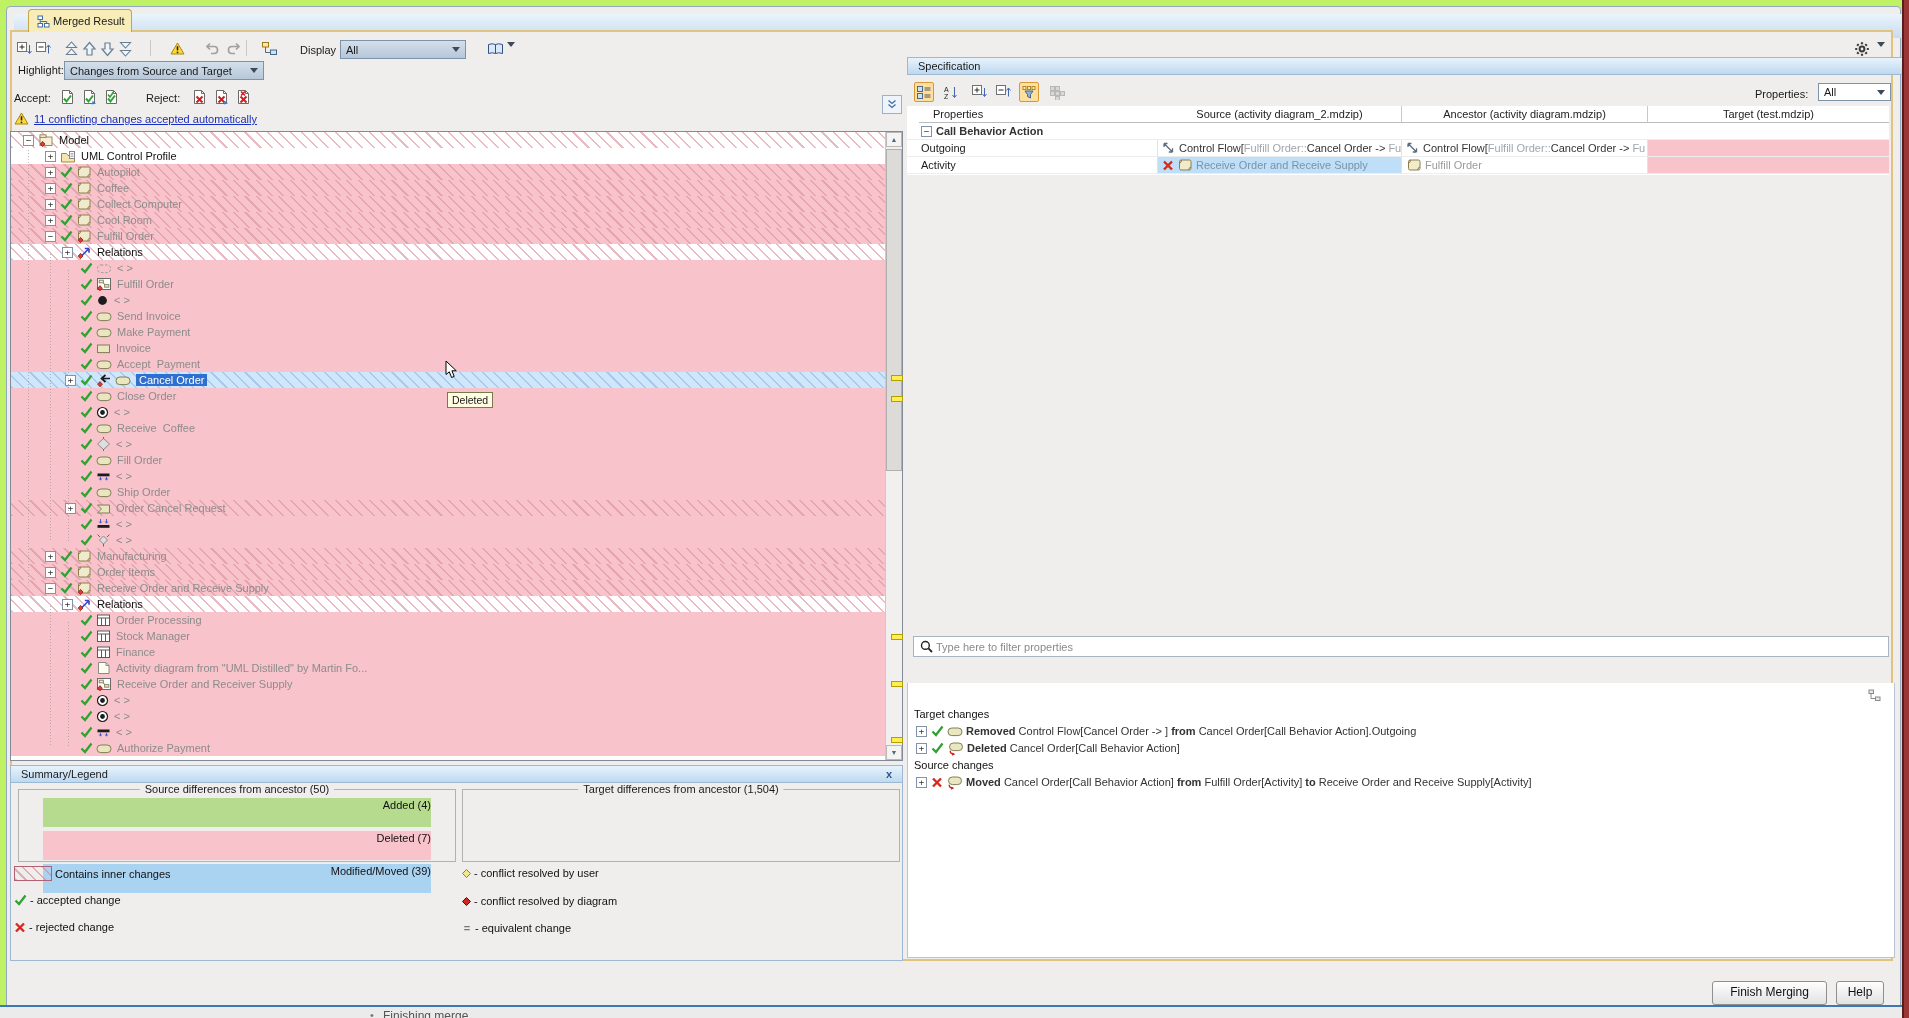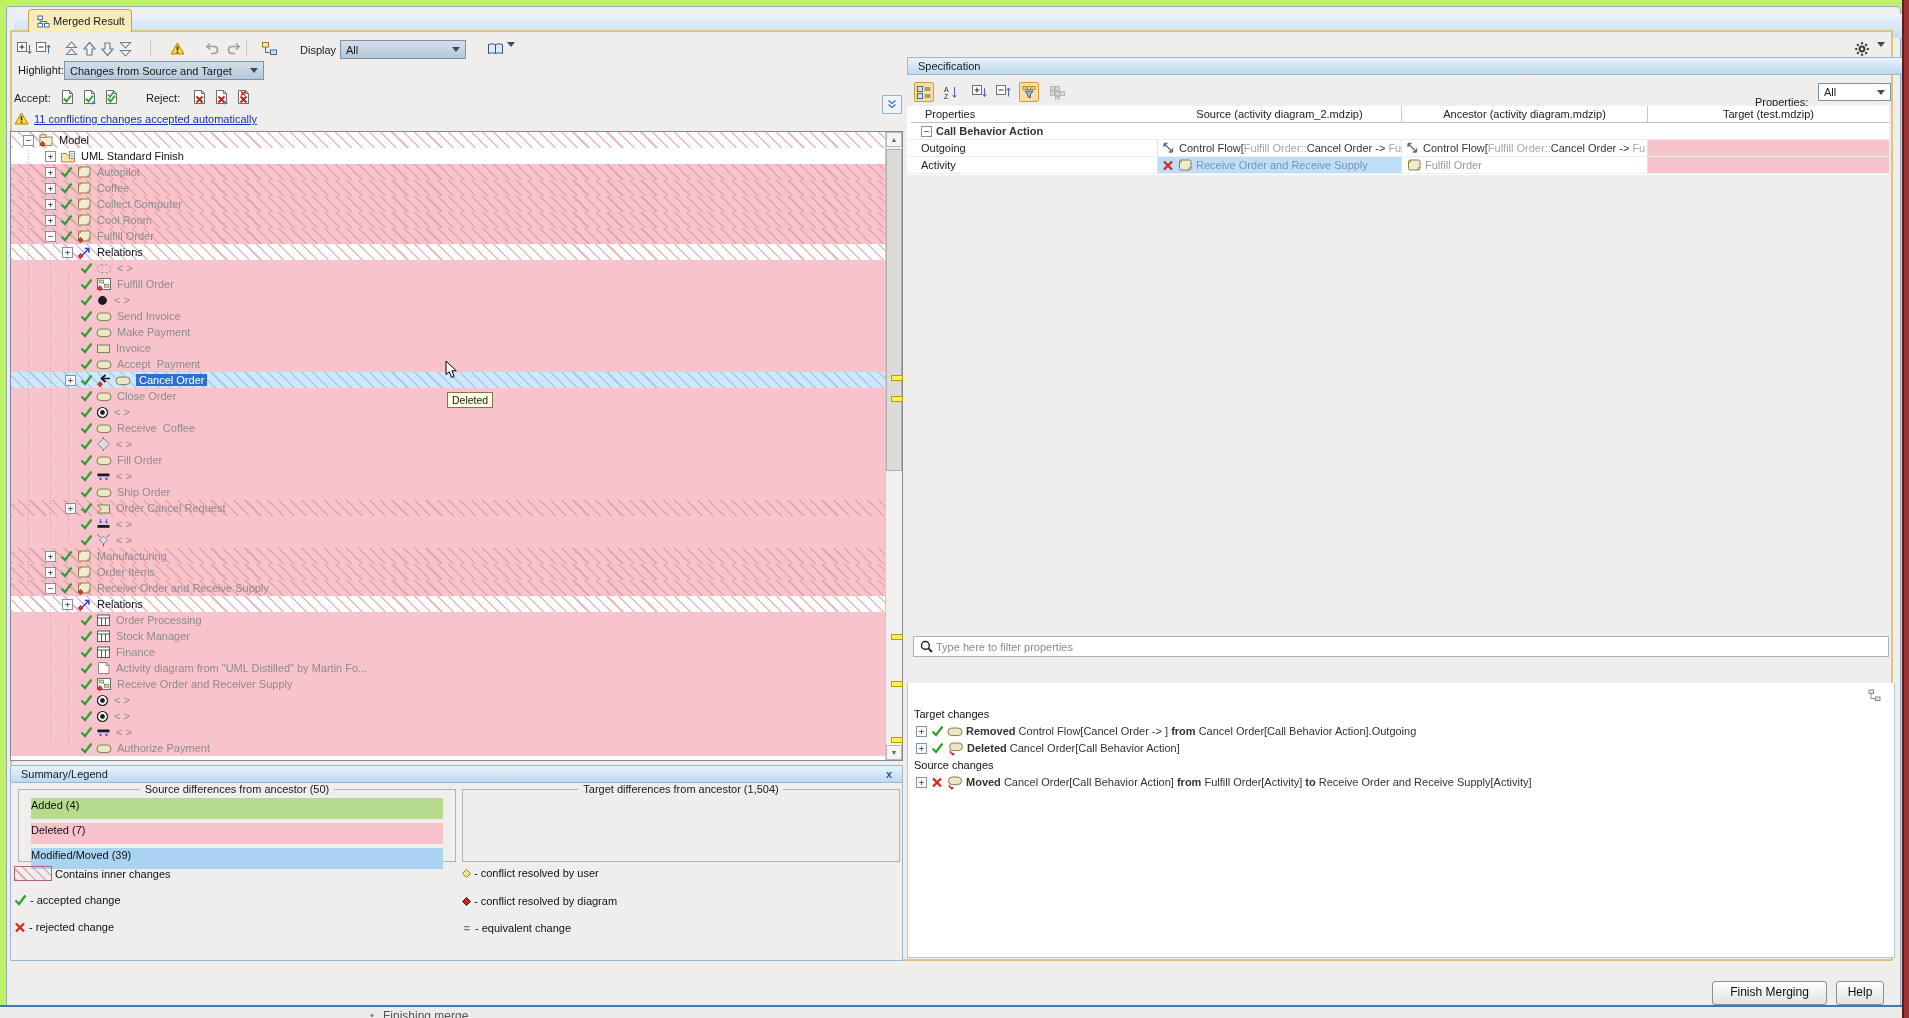--- a/index.html
+++ b/index.html
@@ -48,21 +48,21 @@
   .sbthumb{position:absolute;left:0;width:16px;background:#dcdbd8;border:1px solid #b0b0ae;box-sizing:border-box}
   .marker{position:absolute;width:12px;height:6px;background:#ffee52;border:1px solid #b0a000;box-sizing:border-box;z-index:9}
   
   .phdr{position:absolute;height:18px;background:linear-gradient(#e7f3fc,#bed9f0);
     border:1px solid #9cb8d2;box-sizing:border-box;display:flex;align-items:center;padding:0 10px}
   .winbtn{display:inline-flex;margin-left:8px}
   
   .fs{position:absolute;border:1px solid #b2b2b2}
   .fs-title{position:absolute;top:-7px;left:50%;transform:translateX(-50%);background:#efeeec;
     padding:0 5px;white-space:nowrap}
-  .bar{height:21px;margin:0 12px 4px;text-align:left;line-height:15px;color:#111}
+  .bar{height:29px;margin:0 24px 4px;text-align:right;line-height:15px;color:#111}
   .lgitem{position:absolute;display:flex;align-items:center;color:#111}
   
   .thc{position:absolute;top:0;height:17px;background:#fff;border-right:1px solid #c9c9c9;
     border-bottom:1px solid #bcbcbc;box-sizing:border-box;display:flex;align-items:center;justify-content:center;color:#222}
   .tc{position:absolute;height:17px;background:#fff;border-right:1px solid #e3e3e3;border-bottom:1px solid #ededed;
     box-sizing:border-box;display:flex;align-items:center;overflow:hidden;white-space:pre}
   .tbtn{position:absolute;width:20px;height:20px;display:flex;align-items:center;justify-content:center}
   .tbtn.hl{background:#ffdf9e;border:1px solid #d89838;border-radius:2px;box-sizing:border-box}
   
   .cdrow{position:absolute;left:6px;height:16px;display:flex;align-items:center;white-space:pre;color:#111}
@@ -267,21 +267,21 @@
         <div class="trow w" style="top:16px">
           <span style="width:34px;flex:none"></span>
           <span class="exp">+</span>
           <span class="ic">
             <svg width="16" height="13" viewBox="0 0 16 13">
               <path d="M1.5 3.5 H6.5 L8 5.5 H14.5 V12 H1.5z" fill="#f5e5b2" stroke="#a8863c"></path>
               <rect x="9.5" y="1.5" width="5" height="7" fill="#fff" stroke="#8a8a8a"></rect>
               <path d="M10.5 3.5 h3 M10.5 5 h3 M10.5 6.5 h3" stroke="#b0b0b0"></path>
             </svg>
           </span>
-          <span class="tlabel dark">UML Standard Finish</span>
+          <span class="tlabel dark">UML Control Profile</span>
         </div>
         <div class="trow ph" style="top:32px">
           <span style="width:34px;flex:none"></span>
           <span class="exp">+</span>
           <span class="ic">
             <svg width="13" height="12" viewBox="0 0 13 12">
               <path d="M1.5 6.5 L5 10 L11.5 1.5" fill="none" stroke="#2fa232" stroke-width="2.3"></path>
             </svg>
           </span>
           <span class="ic">
@@ -1011,28 +1011,28 @@
             <rect x="1.5" y="1.5" width="4" height="4"></rect>
             <rect x="6.5" y="1.5" width="4" height="4"></rect>
             <rect x="1.5" y="6.5" width="4" height="4"></rect>
             <rect x="6.5" y="6.5" width="4" height="4"></rect>
             <rect x="11.5" y="6.5" width="4" height="4"></rect>
             <rect x="6.5" y="11.5" width="4" height="4"></rect>
           </g>
         </svg>
       </span>
     </div>
-  <div class="abs" style="left:1755px;top:96px">Properties:</div>
+  <div class="abs" style="left:1755px;top:88px">Properties:</div>
   <div class="combo-white" style="left:1818px;top:83px;width:73px;height:18px">
     <span>All</span>
       <span class="caret"></span>
   </div>
 
   <div class="abs" style="left:907px;top:106px;width:982px;height:69px;background:#fff">
-    <div class="thc" style="left:4px;width:251px;justify-content:flex-start;padding-left:14px">Properties</div>
+    <div class="thc" style="left:12px;width:251px;justify-content:flex-start;padding-left:14px">Properties</div>
     <div class="thc" style="left:251px;width:244px">Source (activity diagram_2.mdzip)</div>
     <div class="thc" style="left:495px;width:246px">Ancestor (activity diagram.mdzip)</div>
     <div class="thc" style="left:741px;width:241px;border-right:none">Target (test.mdzip)</div>
     <div class="tc" style="left:0;top:17px;width:982px;border-right:none;padding-left:14px">
       <span class="exp">−</span>
       <b style="color:#333">Call Behavior Action</b>
     </div>
     <div class="tc" style="left:0;top:34px;width:251px;padding-left:14px">Outgoing</div>
     <div class="tc" style="left:251px;top:34px;width:244px;padding-left:4px" id="cell-src-out"><span class="ic"><svg width="14" height="13" viewBox="0 0 14 13">
             <path d="M2 1.5 H5.5 M2 1.5 V5 M2 1.5 L10.5 10 M10.5 10 H6.8 M10.5 10 V6.3" fill="none" stroke="#5a6d80" stroke-width="1.3"></path>

